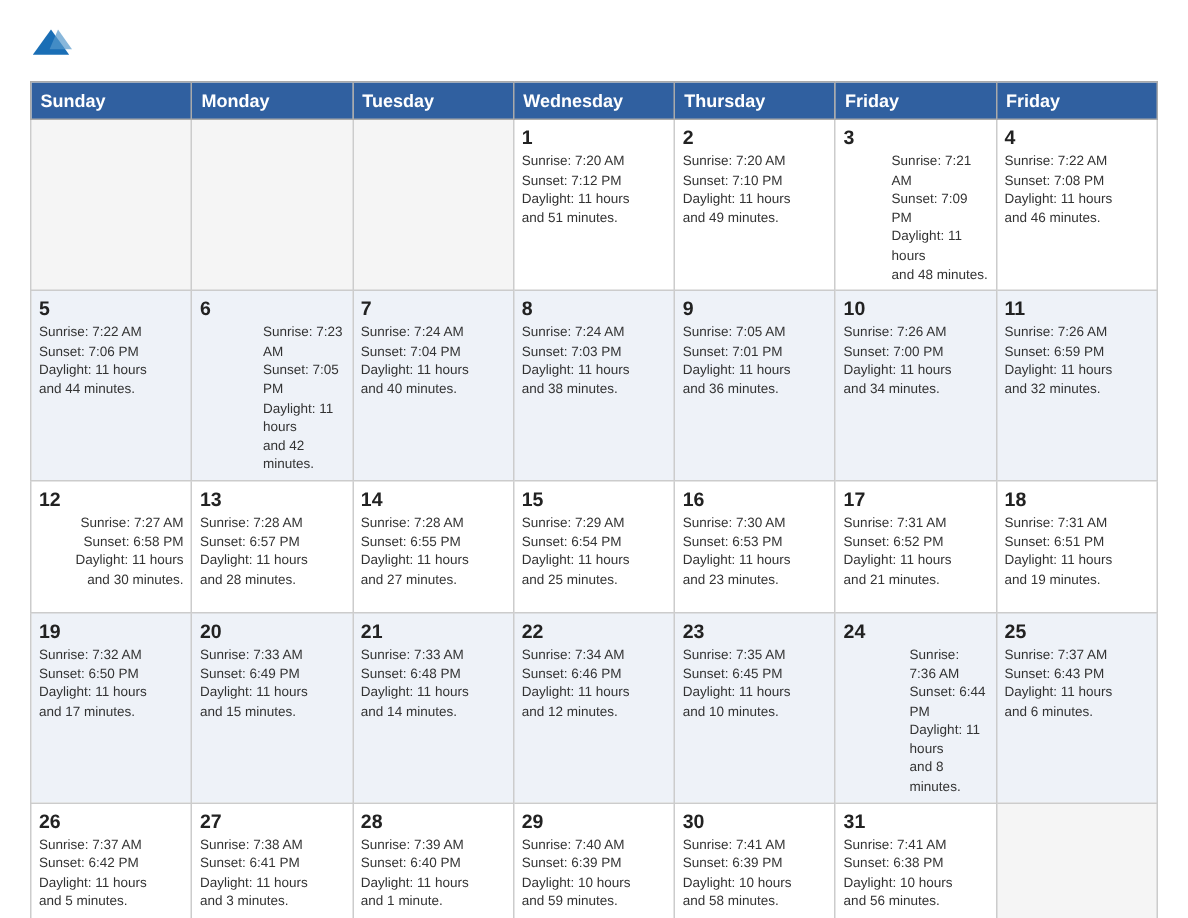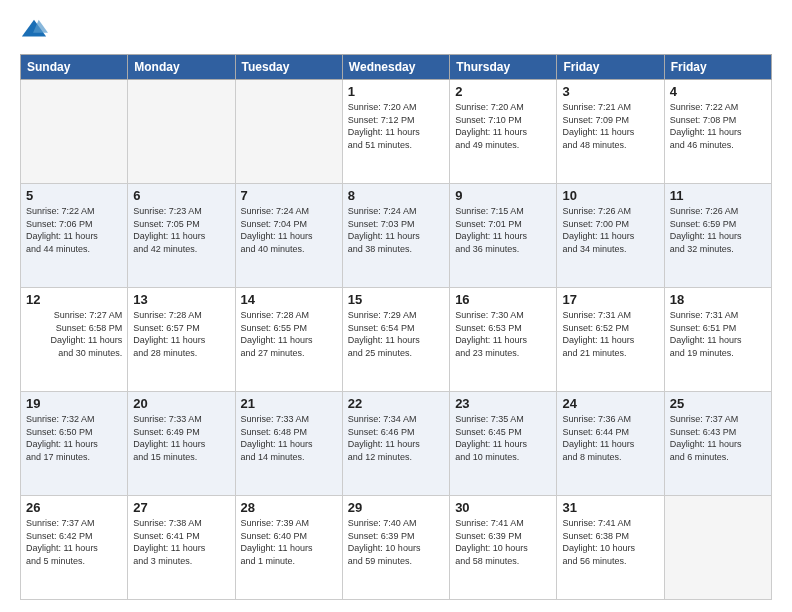--- a/index.html
+++ b/index.html
@@ -142,21 +142,21 @@
           </td>
           <td>
             <div class="day-num">2</div>
             <div class="day-info" style="white-space: pre-line;">Sunrise: 7:20 AM
 Sunset: 7:10 PM
 Daylight: 11 hours
 and 49 minutes.</div>
           </td>
           <td>
             <div class="day-num">3</div>
-            <div class="day-info" style="white-space: pre-line;">Sunrise: 7:21 AM
+            <div class="day-info" style="white-space: pre-line; margin-left: 32px;">Sunrise: 7:21 AM
 Sunset: 7:09 PM
 Daylight: 11 hours
 and 48 minutes.</div>
           </td>
           <td>
             <div class="day-num">4</div>
             <div class="day-info" style="white-space: pre-line;">Sunrise: 7:22 AM
 Sunset: 7:08 PM
 Daylight: 11 hours
 and 46 minutes.</div>
@@ -165,42 +165,42 @@
         <tr class="row-alt">
           <td>
             <div class="day-num">5</div>
             <div class="day-info" style="white-space: pre-line;">Sunrise: 7:22 AM
 Sunset: 7:06 PM
 Daylight: 11 hours
 and 44 minutes.</div>
           </td>
           <td>
             <div class="day-num">6</div>
-            <div class="day-info" style="white-space: pre-line;">Sunrise: 7:23 AM
+            <div class="day-info" style="white-space: pre-line; margin-left: 42px;">Sunrise: 7:23 AM
 Sunset: 7:05 PM
 Daylight: 11 hours
 and 42 minutes.</div>
           </td>
           <td>
             <div class="day-num">7</div>
             <div class="day-info" style="white-space: pre-line;">Sunrise: 7:24 AM
 Sunset: 7:04 PM
 Daylight: 11 hours
 and 40 minutes.</div>
           </td>
           <td>
             <div class="day-num">8</div>
             <div class="day-info" style="white-space: pre-line;">Sunrise: 7:24 AM
 Sunset: 7:03 PM
 Daylight: 11 hours
 and 38 minutes.</div>
           </td>
           <td>
             <div class="day-num">9</div>
-            <div class="day-info" style="white-space: pre-line;">Sunrise: 7:15 AM
+            <div class="day-info" style="white-space: pre-line;">Sunrise: 7:05 AM
 Sunset: 7:01 PM
 Daylight: 11 hours
 and 36 minutes.</div>
           </td>
           <td>
             <div class="day-num">10</div>
             <div class="day-info" style="white-space: pre-line;">Sunrise: 7:26 AM
 Sunset: 7:00 PM
 Daylight: 11 hours
 and 34 minutes.</div>
@@ -295,21 +295,21 @@
           </td>
           <td>
             <div class="day-num">23</div>
             <div class="day-info" style="white-space: pre-line;">Sunrise: 7:35 AM
 Sunset: 6:45 PM
 Daylight: 11 hours
 and 10 minutes.</div>
           </td>
           <td>
             <div class="day-num">24</div>
-            <div class="day-info" style="white-space: pre-line;">Sunrise: 7:36 AM
+            <div class="day-info" style="white-space: pre-line; margin-left: 44px;">Sunrise: 7:36 AM
 Sunset: 6:44 PM
 Daylight: 11 hours
 and 8 minutes.</div>
           </td>
           <td>
             <div class="day-num">25</div>
             <div class="day-info" style="white-space: pre-line;">Sunrise: 7:37 AM
 Sunset: 6:43 PM
 Daylight: 11 hours
 and 6 minutes.</div>

